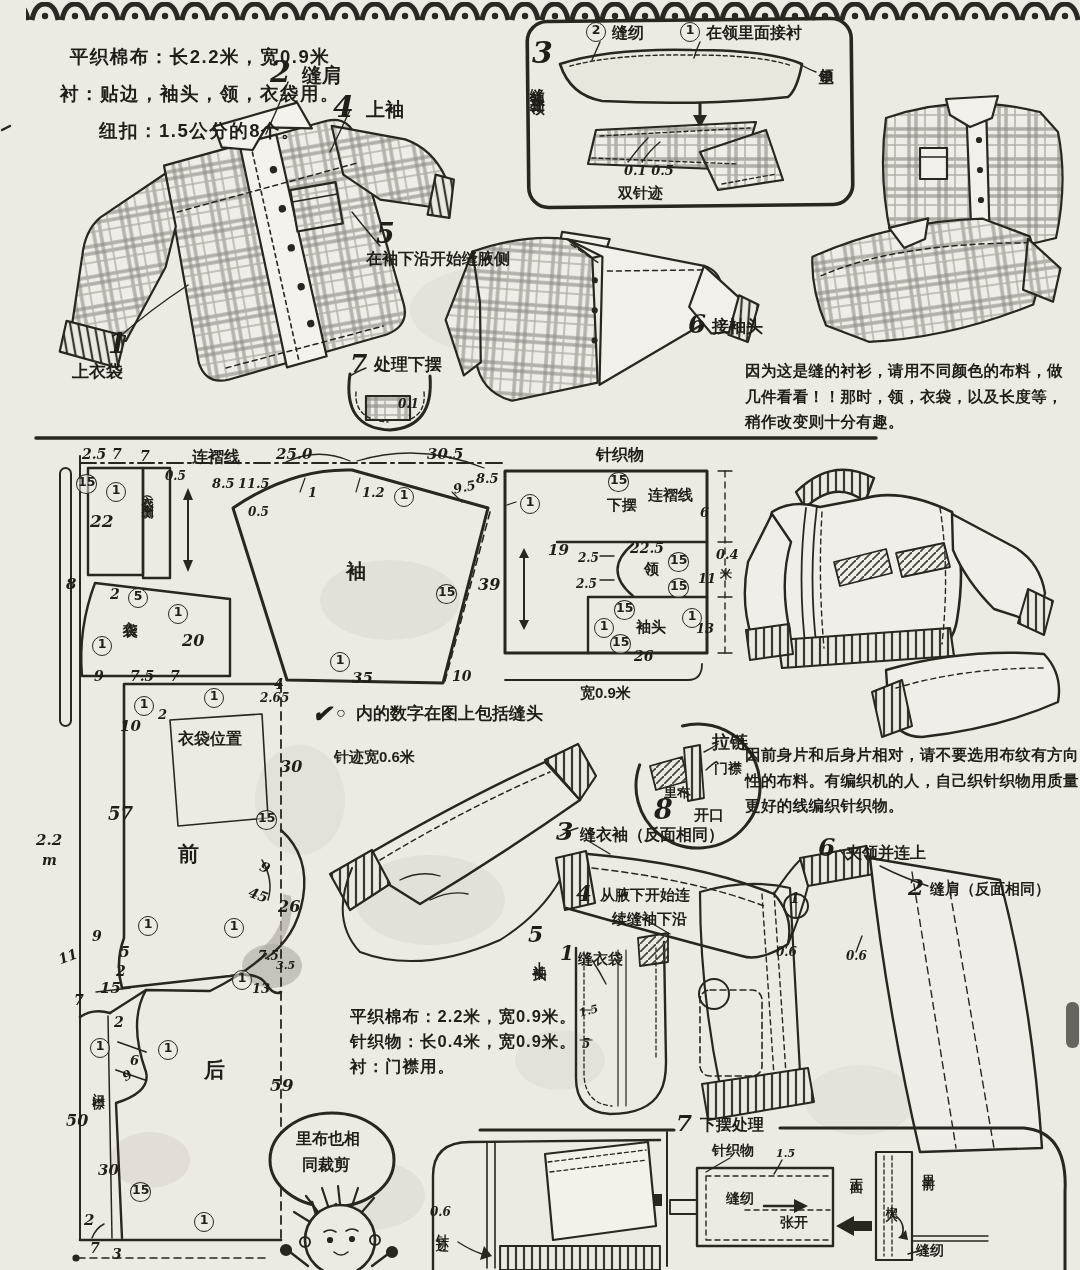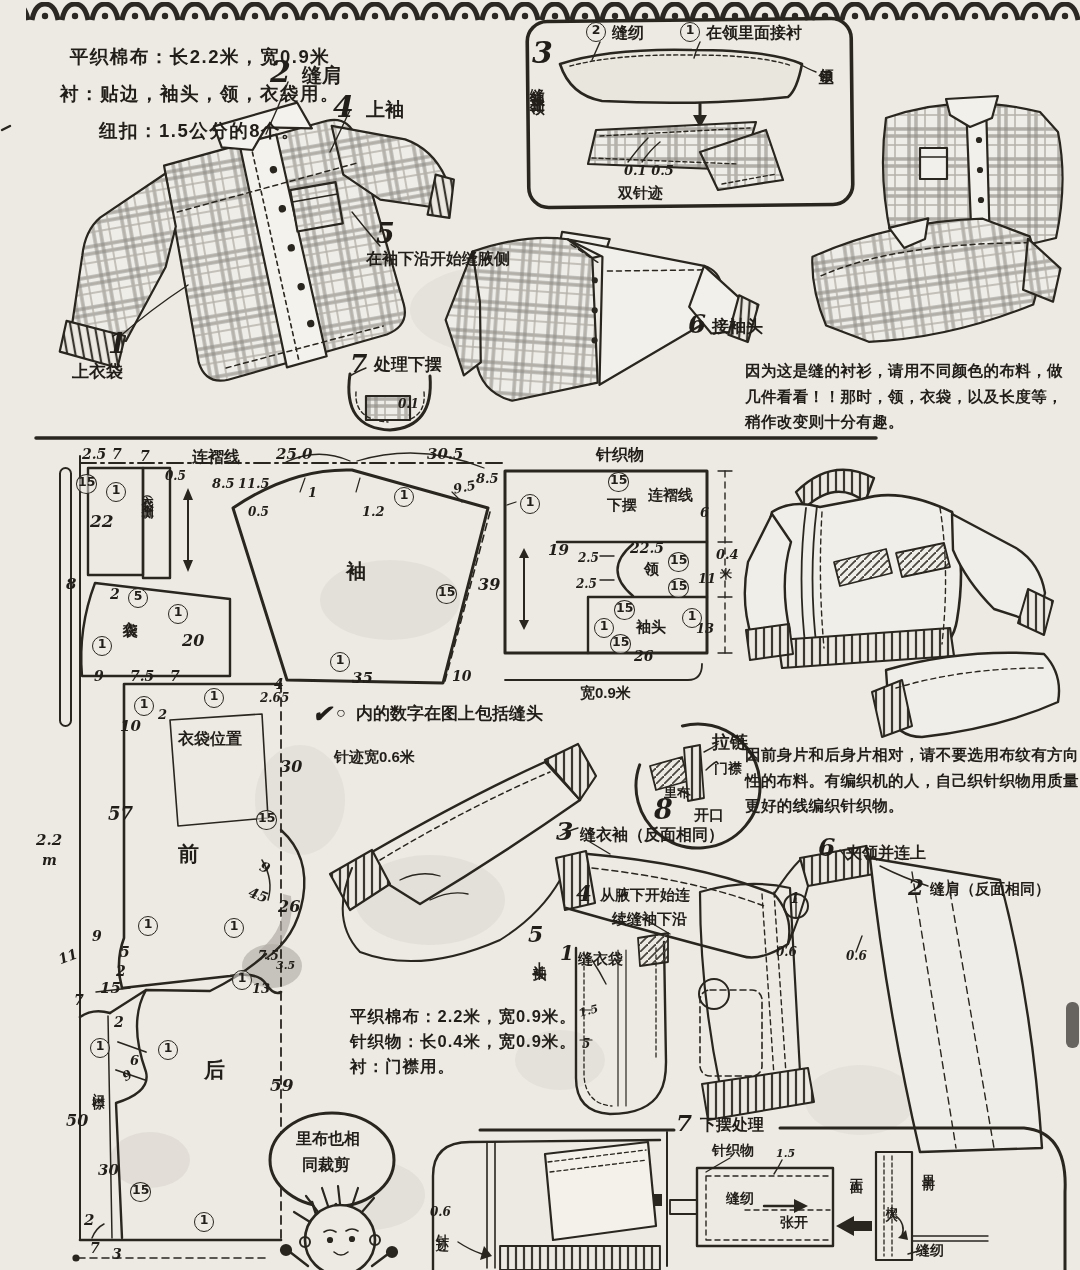--- a/index.html
+++ b/index.html
@@ -339,21 +339,21 @@
       <span class="lb hw" style="left: 182px; top: 632px; font-size: 16px;">20</span>
       <span class="lb hw" style="left: 94px; top: 668px; font-size: 14px;">9</span>
       <span class="lb hw" style="left: 130px; top: 668px; font-size: 14px;">7.5</span>
       <span class="lb hw" style="left: 170px; top: 668px; font-size: 14px;">7</span>
       <span class="lb hw" style="left: 276px; top: 446px; font-size: 15px;">25.0</span>
       <span class="lb hw" style="left: 401px; top: 446px; font-size: 15px; margin-left: 26px;">30.5</span>
       <span class="lb hw" style="left: 212px; top: 477px; font-size: 13px;">8.5</span>
       <span class="lb hw" style="left: 238px; top: 477px; font-size: 13px;">11.5</span>
       <span class="lb hw" style="left: 248px; top: 506px; font-size: 12px;">0.5</span>
       <span class="lb hw" style="left: 308px; top: 486px; font-size: 13px;">1</span>
-      <span class="lb hw" style="left: 362px; top: 505px; font-size: 13px; text-align: center;">1.2</span>
+      <span class="lb hw" style="left: 362px; top: 486px; font-size: 13px; text-align: center;">1.2</span>
       <span class="lb circ" style="left: 394px; top: 487px;">1</span>
       <span class="lb hw" style="left: 452px; top: 483px; font-size: 13px; transform: rotate(-12deg);">9.5</span>
       <span class="lb hw" style="left: 476px; top: 472px; font-size: 13px;">8.5</span>
       <span class="lb b" style="left: 346px; top: 560px; font-size: 20px;">袖</span>
       <span class="lb circ" style="left: 436px; top: 584px;">15</span>
       <span class="lb hw" style="left: 478px; top: 576px; font-size: 16px;">39</span>
       <span class="lb circ" style="left: 330px; top: 652px;">1</span>
       <span class="lb hw" style="left: 352px; top: 670px; font-size: 15px;">35</span>
       <span class="lb hw" style="left: 452px; top: 668px; font-size: 14px;">10</span>
       <span class="lb hw" style="left: 274px; top: 676px; font-size: 14px;">4</span>

